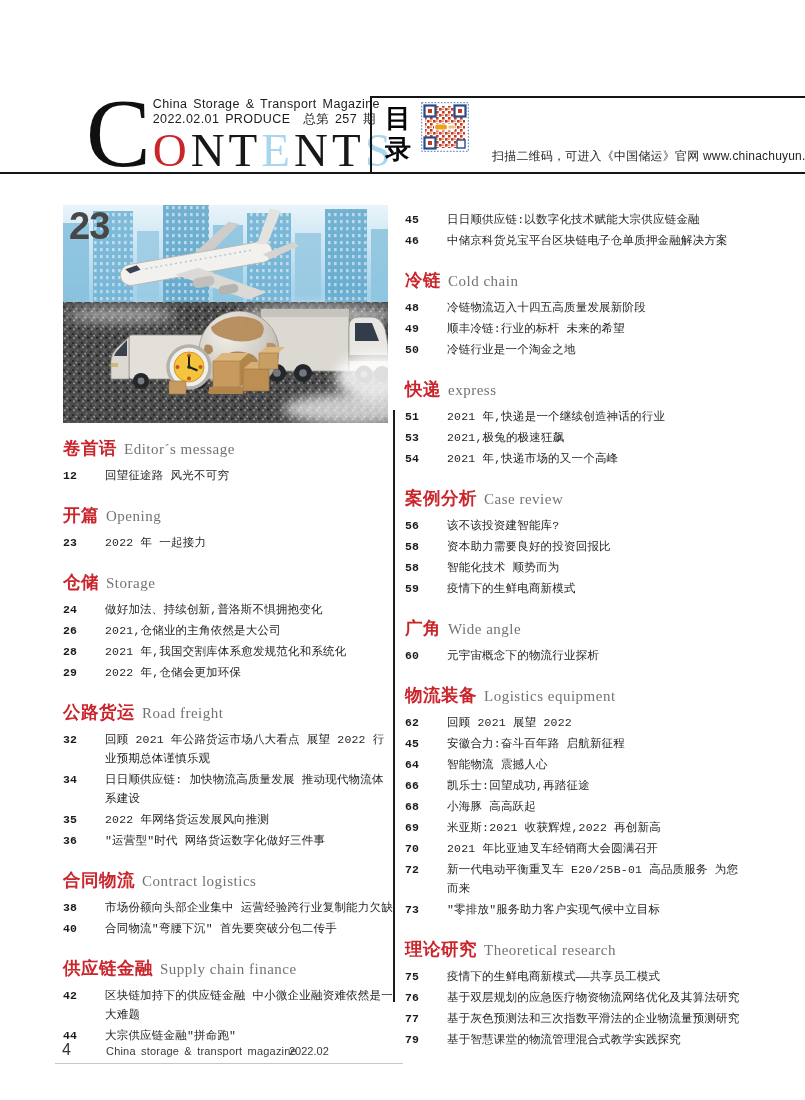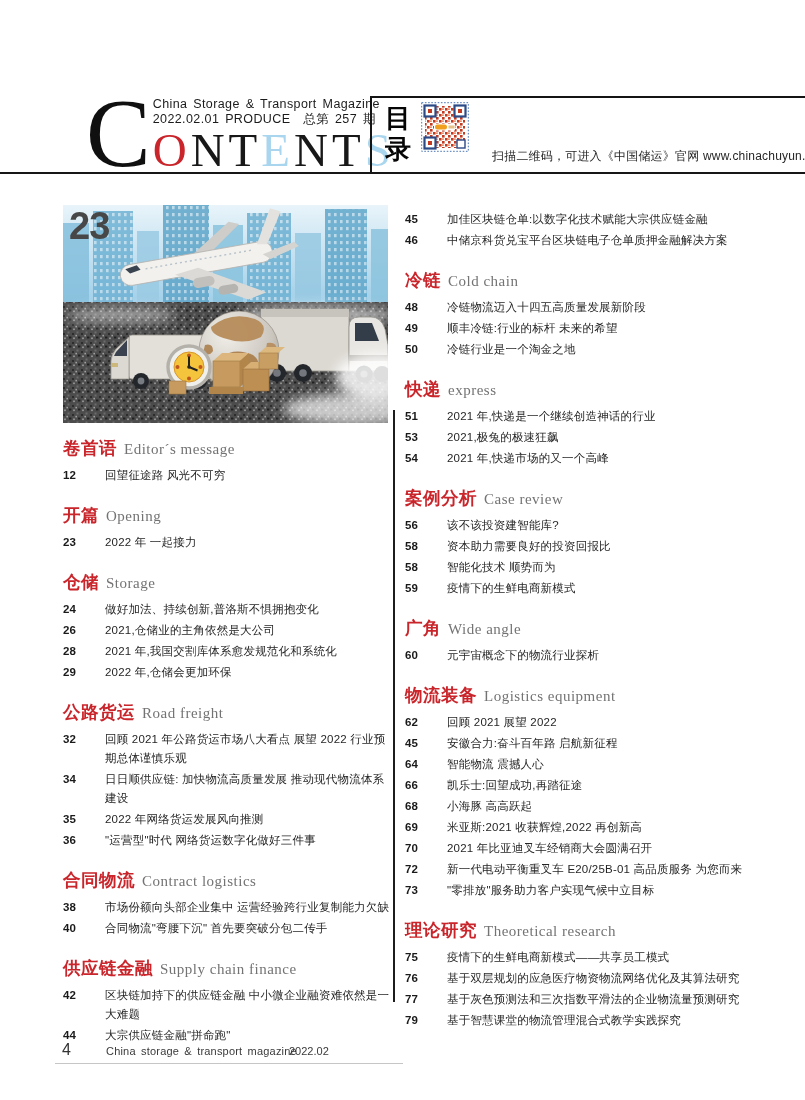--- a/index.html
+++ b/index.html
@@ -27,21 +27,21 @@
   
   .col{position:absolute;}
   .col-left{left:63px;top:437px;width:330px;}
   .col-right{left:405px;top:210px;width:343px;}
   .v-divider{position:absolute;left:393px;top:410px;width:1.5px;height:592px;background:#1c1c1c;}
 
   .section{margin-bottom:19px;}
   .sec-head{margin-bottom:6px;line-height:22px;white-space:nowrap;}
   .sec-title{color:var(--accent-red,#c9252b);font-size:17.5px;font-weight:700;letter-spacing:.5px;}
   .sec-sub{font-family:"Liberation Serif","DejaVu Serif",serif;color:#737373;font-size:15px;margin-left:7px;letter-spacing:.5px;margin-top:16px;}
-  .entry{display:flex;line-height:19px;margin-bottom:2px;}
+  .entry{display:flex;line-height:19px;margin-bottom:2px;font-family:Liberation Mono, monospace;}
   .entry .pg{flex:none;width:42px;font-weight:700;font-size:11.5px;color:#1a1a1a;}
   .entry .txt{font-size:11.5px;color:#262626;letter-spacing:.2px;}
 
   
   .footer-page{position:absolute;left:62px;top:1041px;font-size:16px;color:#333;}
   .footer-mag{position:absolute;left:106px;top:1045px;font-size:11px;color:#3a3a3a;letter-spacing:.2px;word-spacing:2px;}
   .footer-issue{position:absolute;left:281px;top:1045px;font-size:11px;color:#3a3a3a;padding-left:8px;}
   .footer-line{position:absolute;left:55px;top:1063px;width:348px;height:1px;background:#c6c6c6;}
 </style>
 </head>
@@ -318,21 +318,21 @@
   </div>
         </div>
   </section>
     </div>
   <div class="col col-right">
       <section class="section">
 
     <div class="entries">
           <div class="entry">
     <span class="pg">45</span>
-    <span class="txt">加佳区块链仓单:以数字化技术赋能大宗供应链金融</span>
+    <span class="txt">日日顺供应链:以数字化技术赋能大宗供应链金融</span>
   </div>
           <div class="entry">
     <span class="pg">46</span>
     <span class="txt">中储京科货兑宝平台区块链电子仓单质押金融解决方案</span>
   </div>
         </div>
   </section>
       <section class="section">
     <div class="sec-head">
       <span class="sec-title">冷链</span><span class="sec-sub">Cold chain</span>

